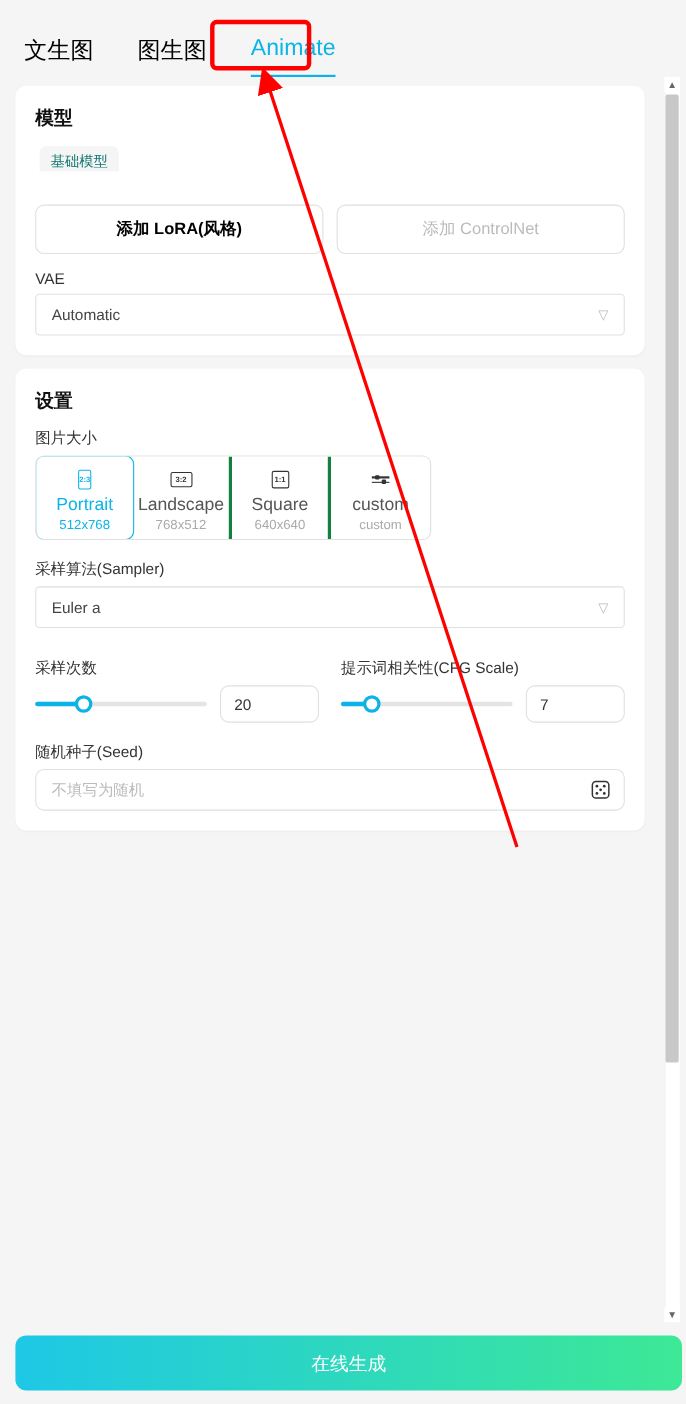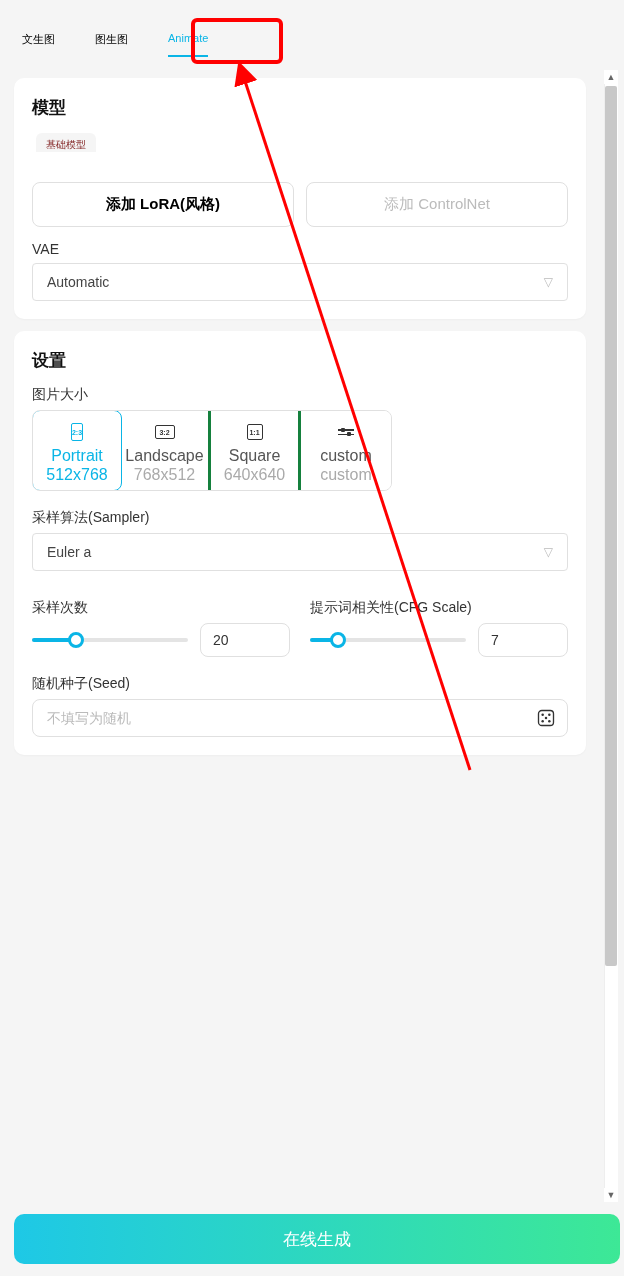--- a/index.html
+++ b/index.html
@@ -1,32 +1,32 @@
 <!DOCTYPE html>
 <html><head>
 <meta charset="utf-8">
 <style>
 *{box-sizing:border-box;margin:0;padding:0;font-family:-apple-system,BlinkMacSystemFont,"Segoe UI","PingFang SC","Microsoft YaHei",sans-serif}
 body{background:#f0f0f0;width:624px;height:1276px;overflow:hidden;position:relative}
 .page{width:624px;height:1276px;background:#f5f5f5;position:relative}
 .tabs{display:flex;gap:28px;padding:24px 16px 12px;position:relative;z-index:2}
-.tab{font-size:11px;color:#000;cursor:pointer;padding:8px 6px;position:relative}
+.tab{font-size:21px;color:#000;cursor:pointer;padding:8px 6px;position:relative}
 .tab.active{color:#0ab5e6}
 .tab.active::after{content:"";position:absolute;bottom:-2px;left:6px;right:6px;height:2px;background:#0ab5e6}
 .tab-highlight{position:absolute;left:191px;top:18px;width:92px;height:46px;border:4px solid #f00;border-radius:6px;z-index:3;pointer-events:none}
 .arrow-overlay{position:absolute;left:0;top:0;width:624px;height:1276px;z-index:4;pointer-events:none}
 .scroll-area{position:absolute;top:70px;left:0;right:24px;bottom:74px;overflow:hidden}
 .scrollbar-track{position:absolute;right:6px;top:70px;bottom:74px;width:14px;background:#fff;border-left:1px solid #eee}
 .scrollbar-up,.scrollbar-down{position:absolute;right:6px;width:14px;height:14px;display:flex;align-items:center;justify-content:center;font-size:9px;color:#666;background:#fff}
 .scrollbar-up{top:70px}
 .scrollbar-down{bottom:74px}
 .scrollbar-thumb{position:absolute;right:7px;top:86px;width:12px;height:880px;background:#c8c8c8;border-radius:2px}
 .card{background:#fff;margin:8px 14px 12px;border-radius:10px;padding:18px;box-shadow:0 1px 2px rgba(0,0,0,.03)}
 .sec-title{font-size:17px;font-weight:600;color:#111;margin-bottom:14px}
-.base-label{font-size:10px;color:#7f1d1d;background:#f5f5f5;display:inline-block;padding:5px 10px 0;border-radius:6px 6px 0 0;margin-left:4px}
+.base-label{font-size:13px;color:#0f766e;background:#f5f5f5;display:inline-block;padding:5px 10px 0;border-radius:6px 6px 0 0;margin-left:4px}
 .model-box{border:1px solid #e6e6e6;border-radius:8px;padding:14px;display:flex;align-items:center;gap:16px;cursor:pointer}
 .model-thumb{width:76px;height:58px;background:#f0f0f0;border-radius:4px}
 .model-name{font-size:16px;font-weight:600;color:#111;display:flex;align-items:center;gap:8px}
 .info-icon{width:16px;height:16px;border:1px solid #999;border-radius:50%;display:inline-flex;align-items:center;justify-content:center;font-size:10px;color:#999;font-weight:400}
 .chev{margin-left:auto;color:#bbb;font-size:18px}
 .addon-row{display:flex;gap:12px;margin-top:30px}
 .addon-btn{flex:1;border:1px solid #e0e0e0;border-radius:8px;padding:12px;text-align:center;font-size:15px;font-weight:600;cursor:pointer;background:#fff}
 .addon-btn.muted{color:#bbb;font-weight:500}
 .field-label{font-size:14px;color:#333;margin-top:14px;margin-bottom:6px;display:flex;align-items:center;gap:6px}
 .select{border:1px solid #e0e0e0;border-radius:4px;padding:10px 14px;font-size:14px;color:#444;display:flex;align-items:center;justify-content:space-between;cursor:pointer;background:#fff}
@@ -48,21 +48,21 @@
 .size-icon{height:22px;display:flex;align-items:center;justify-content:center;margin-bottom:4px}
 .size-icon .box{border:1.5px solid #333;border-radius:2px;display:flex;align-items:center;justify-content:center;font-size:7px;font-weight:600;color:#333}
 .size-opt.active .size-icon .box{border-color:#0ab5e6;color:#0ab5e6}
 .size-opt.active .size-name,.size-opt.active .size-dim{color:#0ab5e6}
 .cust-icon{display:flex;flex-direction:column;align-items:center;gap:3px}
 .cust-icon .ln{width:16px;height:1.5px;background:#333;position:relative}
 .cust-icon .ln::after{content:"";position:absolute;width:4px;height:4px;background:#333;border-radius:1px;top:-1.5px}
 .cust-icon .ln:first-child::after{left:3px}
 .cust-icon .ln:last-child::after{right:3px}
 .size-name{font-size:16px;color:#555;margin-bottom:1px}
-.size-dim{font-size:16px;color:#aaa}
+.size-dim{font-size:12px;color:#aaa}
 .row2{display:flex;gap:20px;margin-top:14px}
 .col{flex:1}
 .slider-row{display:flex;align-items:center;gap:12px;margin-top:6px}
 .slider{flex:1;height:22px;position:relative;cursor:pointer}
 .slider-track{position:absolute;top:50%;left:0;right:0;height:4px;background:#e4e4e4;border-radius:2px;transform:translateY(-50%)}
 .slider-fill{position:absolute;top:50%;left:0;height:4px;background:#0ab5e6;border-radius:2px;transform:translateY(-50%)}
 .slider-thumb{position:absolute;top:50%;width:16px;height:16px;background:#fff;border:3px solid #0ab5e6;border-radius:50%;transform:translate(-50%,-50%)}
 .num-input{width:90px;border:1px solid #e0e0e0;border-radius:8px;padding:8px 12px;font-size:14px;text-align:left;color:#333}
 .seed-row{position:relative;margin-top:6px}
 .seed-input{width:100%;border:1px solid #e0e0e0;border-radius:8px;padding:10px 40px 10px 14px;font-size:14px;color:#333}

